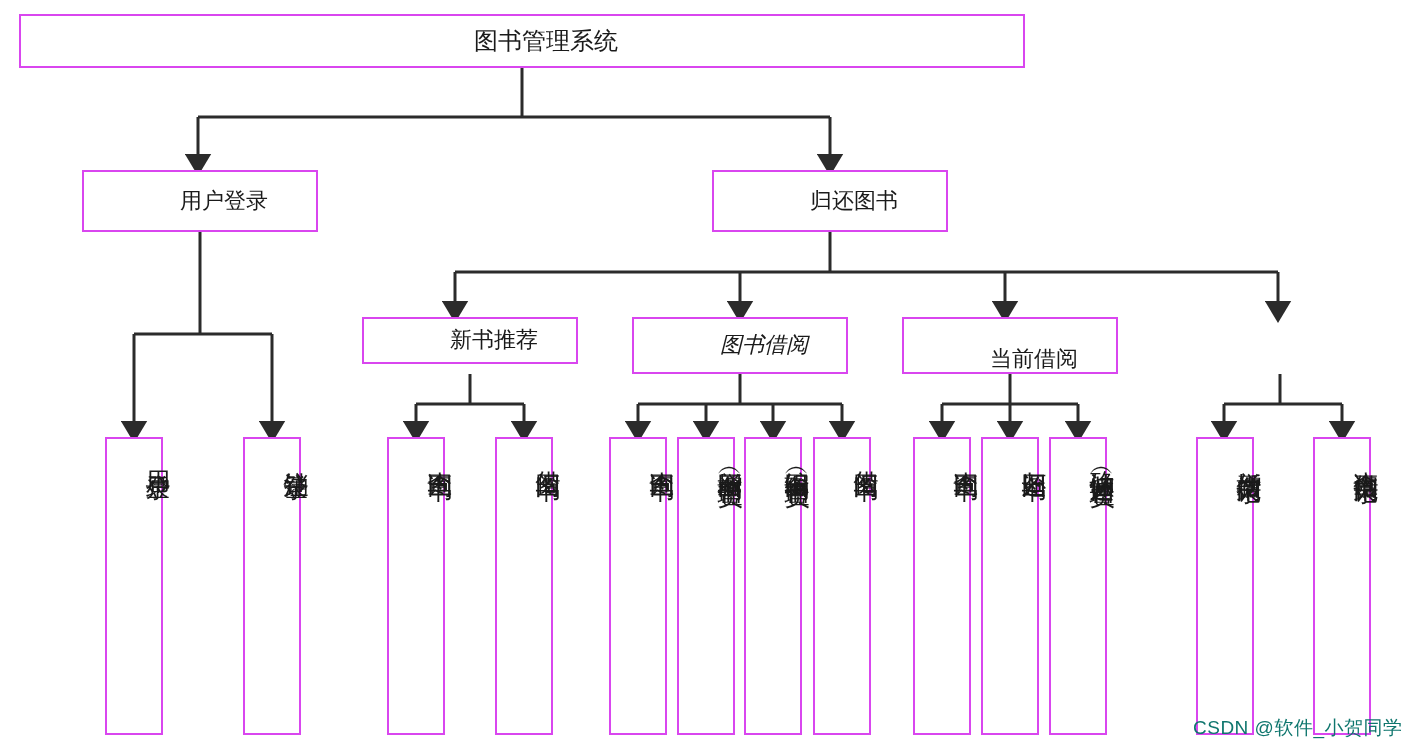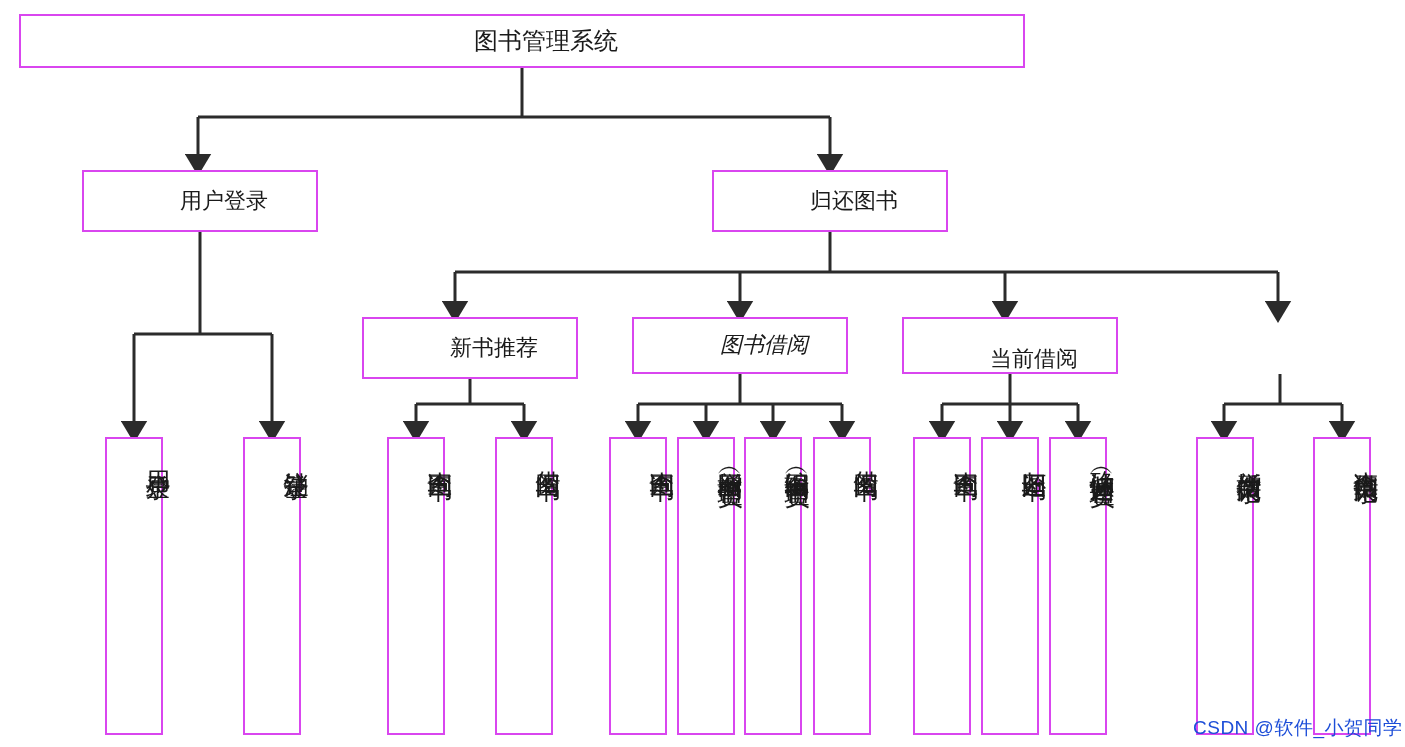--- a/index.html
+++ b/index.html
@@ -60,21 +60,21 @@
   .node.leaf .lbl {
     writing-mode: vertical-rl;
     text-orientation: upright;
     font-size: 25px;
     letter-spacing: 2px;
     line-height: 1;
     white-space: nowrap;
   }
   .watermark {
     position: absolute;
-    color: #1d4ed8;
+    color: #0f766e;
     font-size: 19px;
     letter-spacing: 0.5px;
     white-space: nowrap;
     z-index: 5;
   }
 </style>
 </head>
 <body>
 
 <div id="canvas">
@@ -134,21 +134,21 @@
   </div>
 
   <div class="node h" style="left:82px; top:170px; width:236px; height:62px;">
     <span class="lbl">用户登录</span>
   </div>
 
   <div class="node h" style="left:712px; top:170px; width:236px; height:62px;">
     <span class="lbl">归还图书</span>
   </div>
 
-  <div class="node h" style="left:362px; top:317px; width:216px; height:62px;">
+  <div class="node h" style="left:362px; top:317px; width:216px; height:47px;">
     <span class="lbl">新书推荐</span>
   </div>
 
   <div class="node h" style="left:632px; top:317px; width:216px; height:57px;font-style:italic;">
     <span class="lbl">图书借阅</span>
   </div>
 
   <div class="node h" style="left:902px; top:317px; width:216px; height:57px;align-items:flex-end;">
     <span class="lbl">当前借阅</span>
   </div>

